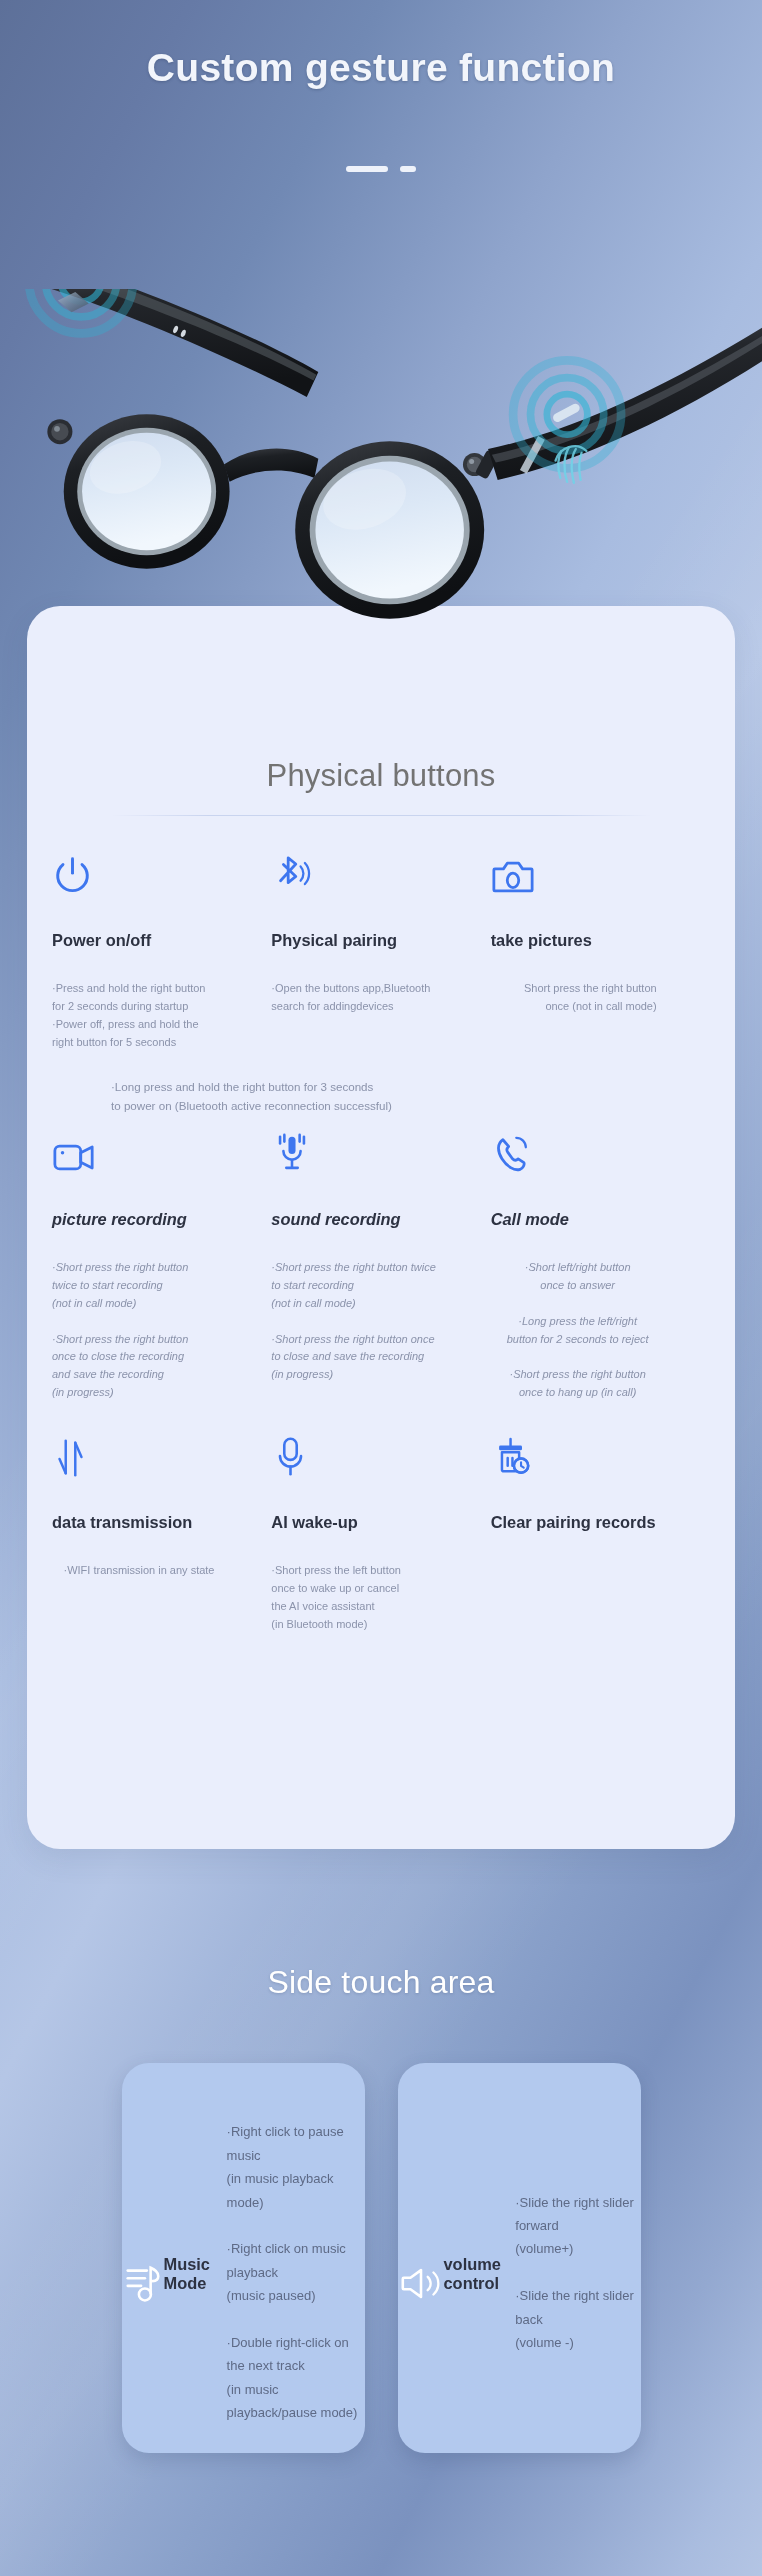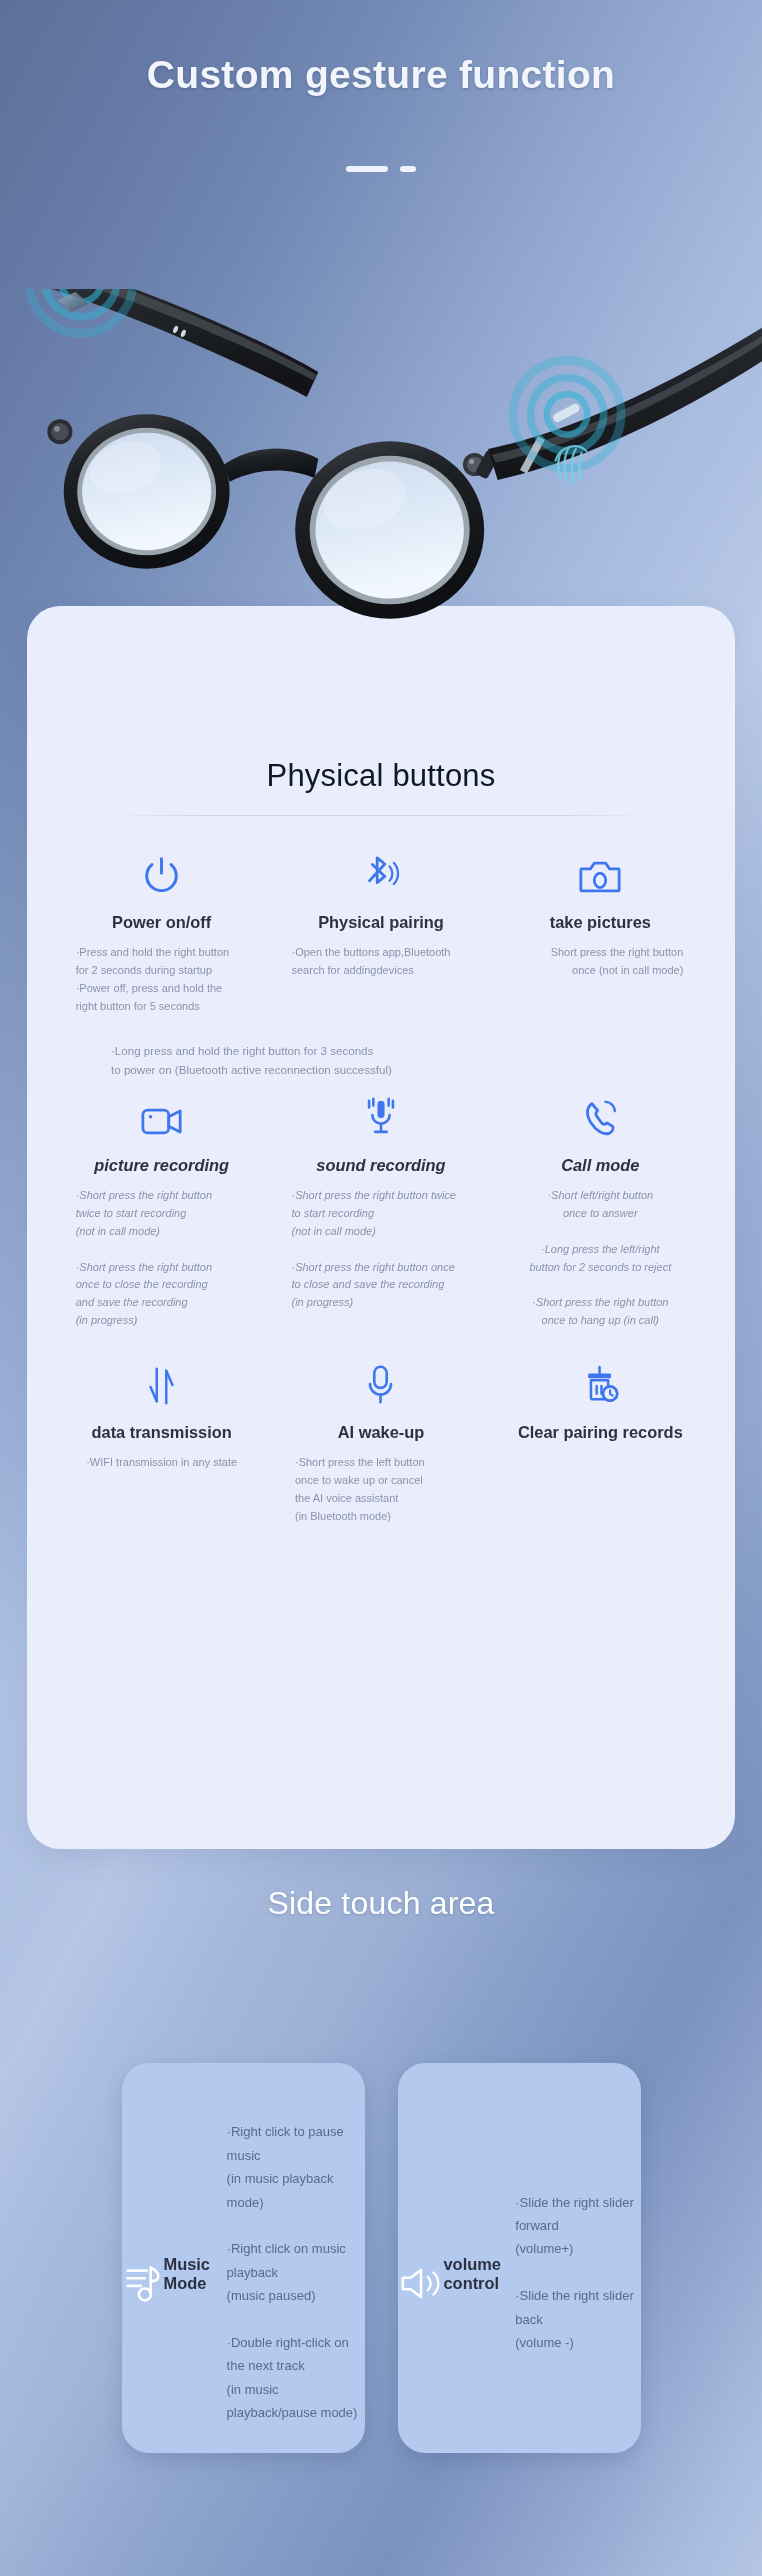--- a/index.html
+++ b/index.html
@@ -30,21 +30,21 @@
   .bg-sheen {
     position:absolute; inset:0;
     background:
       linear-gradient(125deg, rgba(255,255,255,0.00) 40%, rgba(255,255,255,0.07) 47%, rgba(255,255,255,0.00) 54%),
       linear-gradient(125deg, rgba(255,255,255,0.00) 62%, rgba(255,255,255,0.05) 68%, rgba(255,255,255,0.00) 74%);
     pointer-events:none;
   }
 
   
   .page-title {
-    position:absolute; top:53px; left:0; width:762px;
+    position:absolute; top:46px; left:0; width:762px;
     text-align:center;
     font-size:39px; font-weight:bold; letter-spacing:0.3px;
     color:#f2f5fb;
     text-shadow:0 1px 2.9px rgba(30,45,80,0.30);
   }
   .title-divider {
     position:absolute; top:166px; left:0; width:762px;
     display:flex; justify-content:center; align-items:center; gap:12.5px;
   }
   .title-divider .dash-long { width:42px; height:5.8px; border-radius:2.9px; background:#eef2fa; }
@@ -52,39 +52,39 @@
 
   
   .panel {
     position:absolute; left:27px; top:606px;
     width:708px; height:1243px;
     background:#eaeefc;
     border-radius:33px;
     box-shadow:0 9.6px 29px rgba(45,65,110,0.10);
   }
   .panel-title {
-    text-align:center; color:#0f172a;
+    text-align:center; color:#737373;
     font-size:31px; font-weight:normal;
     padding-top:152px; letter-spacing:0.2px;
   }
   .panel-rule {
     width:540px; height:1px; margin:21px auto 0;
     background:linear-gradient(90deg, rgba(190,202,235,0) 0%, #c9d4ef 18%, #c9d4ef 82%, rgba(190,202,235,0) 100%);
   }
 
   
   .grid {
     display:grid; grid-template-columns:1fr 1fr 1fr;
     padding:0 25px;
   }
   .row-1 { margin-top:27px; }
   .row-2 { margin-top:5.8px;font-style:italic; }
   .row-3 { margin-top:23px; }
 
-  .cell { display:flex; flex-direction:column; align-items:center; }
+  .cell { display:flex; flex-direction:column; align-items:flex-start;gap:18px; }
   .cell-icon { height:54px; display:flex; align-items:flex-end; justify-content:center; }
   .cell-icon svg { display:block; }
   .cell-title {
     margin-top:15.4px;
     font-size:16.4px; font-weight:bold; color:#2d3242;
     text-align:center; line-height:1.25;
   }
   .cell-body {
     margin-top:11.6px;
     font-size:11px; line-height:1.62;
@@ -98,21 +98,21 @@
   .align-ctr   .cell-body { text-align:center; width:174px; }
 
   .note-center {
     margin:25px auto 0; width:540px;
     font-size:11.6px; line-height:1.7; color:#8b93ab;
     text-align:left; white-space:pre-line;
   }
 
   
   .touch-heading {
-    position:absolute; top:1885px; left:0; width:762px;
+    position:absolute; top:1964px; left:0; width:762px;
     text-align:center;
     font-size:32px; font-weight:normal; color:#ffffff;
     letter-spacing:0.2px;
     text-shadow:0 1px 2.9px rgba(40,60,100,0.22);
   }
   .touch-cards {
     position:absolute; top:2063px; left:0; width:762px;
     display:flex; justify-content:center; gap:33px;
   }
   .touch-card {

